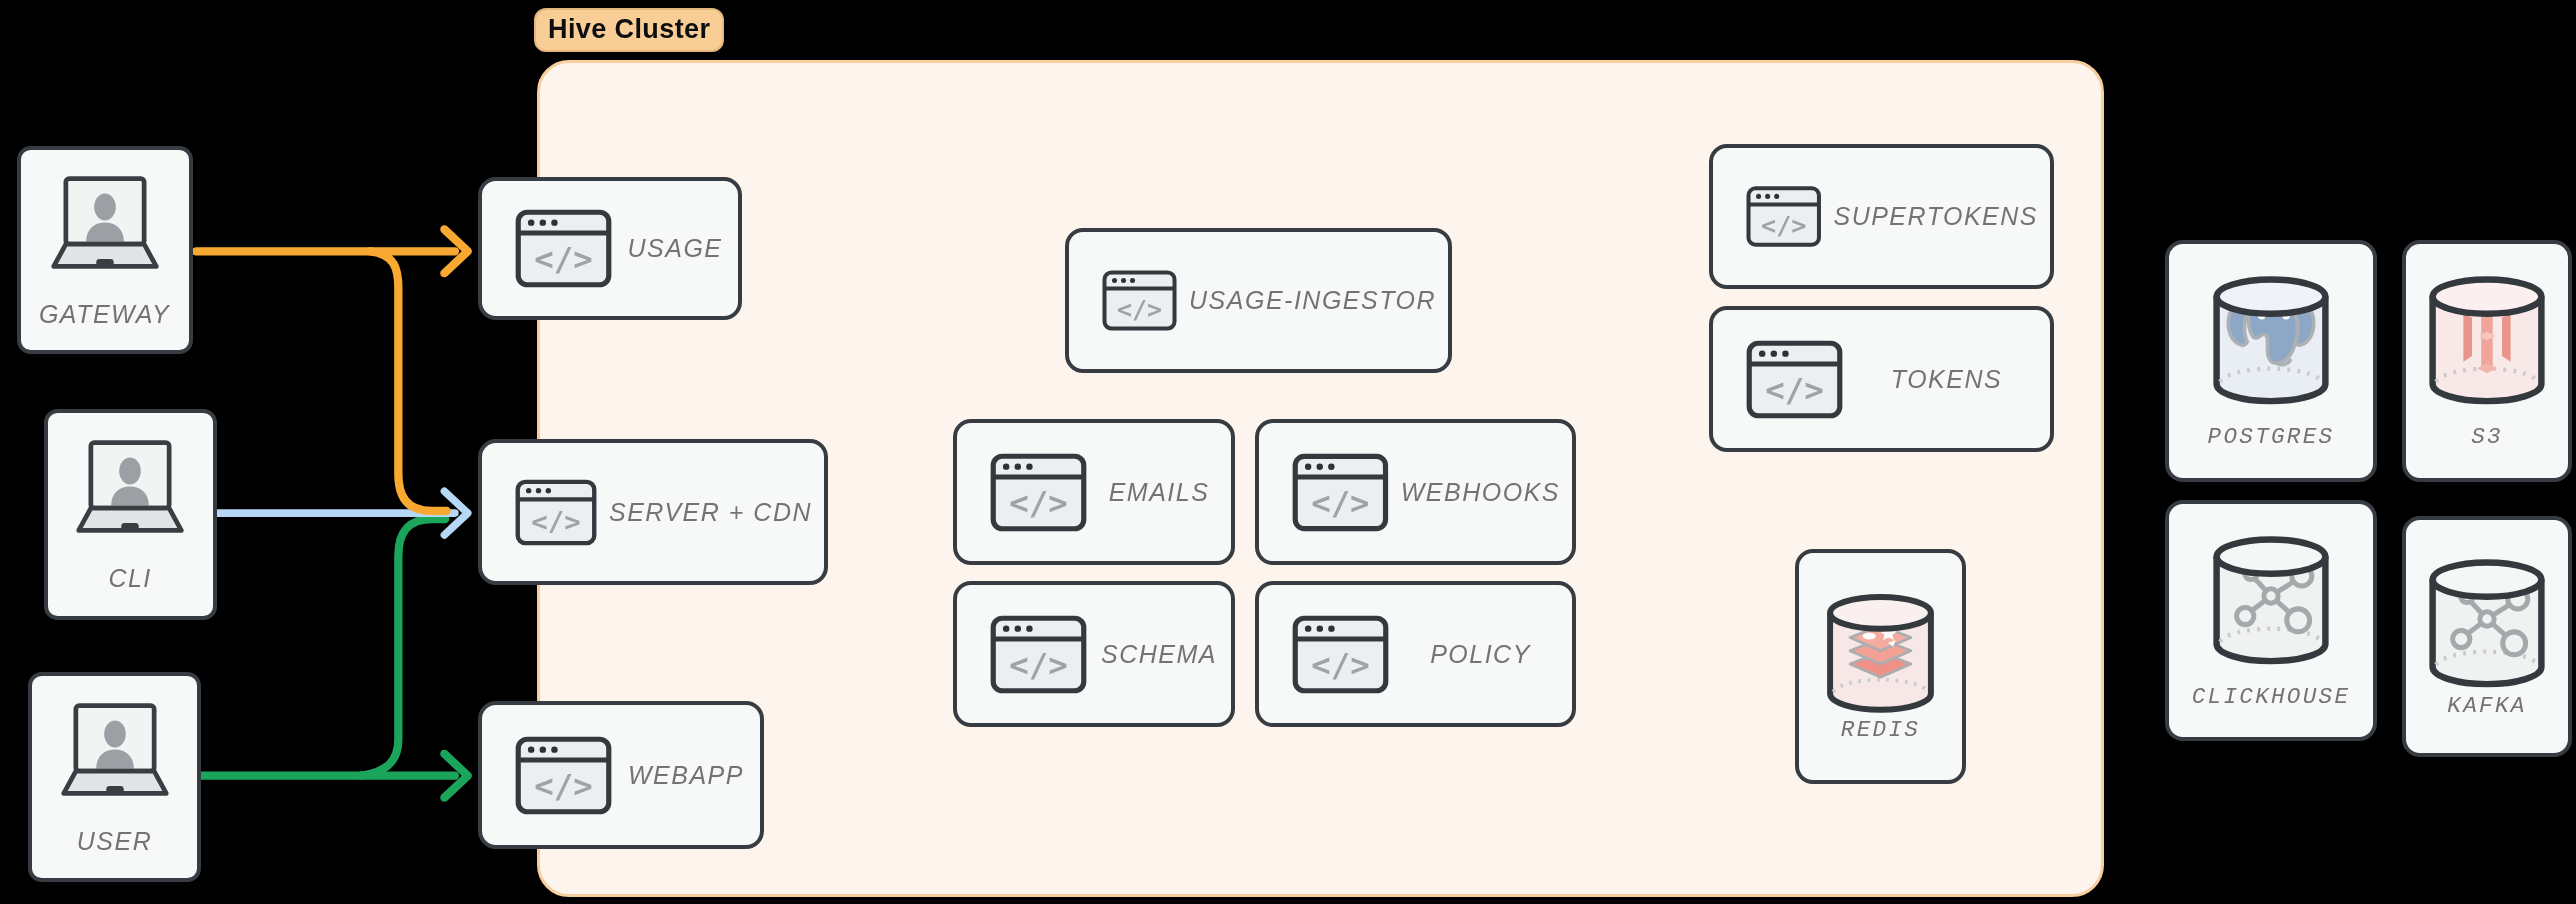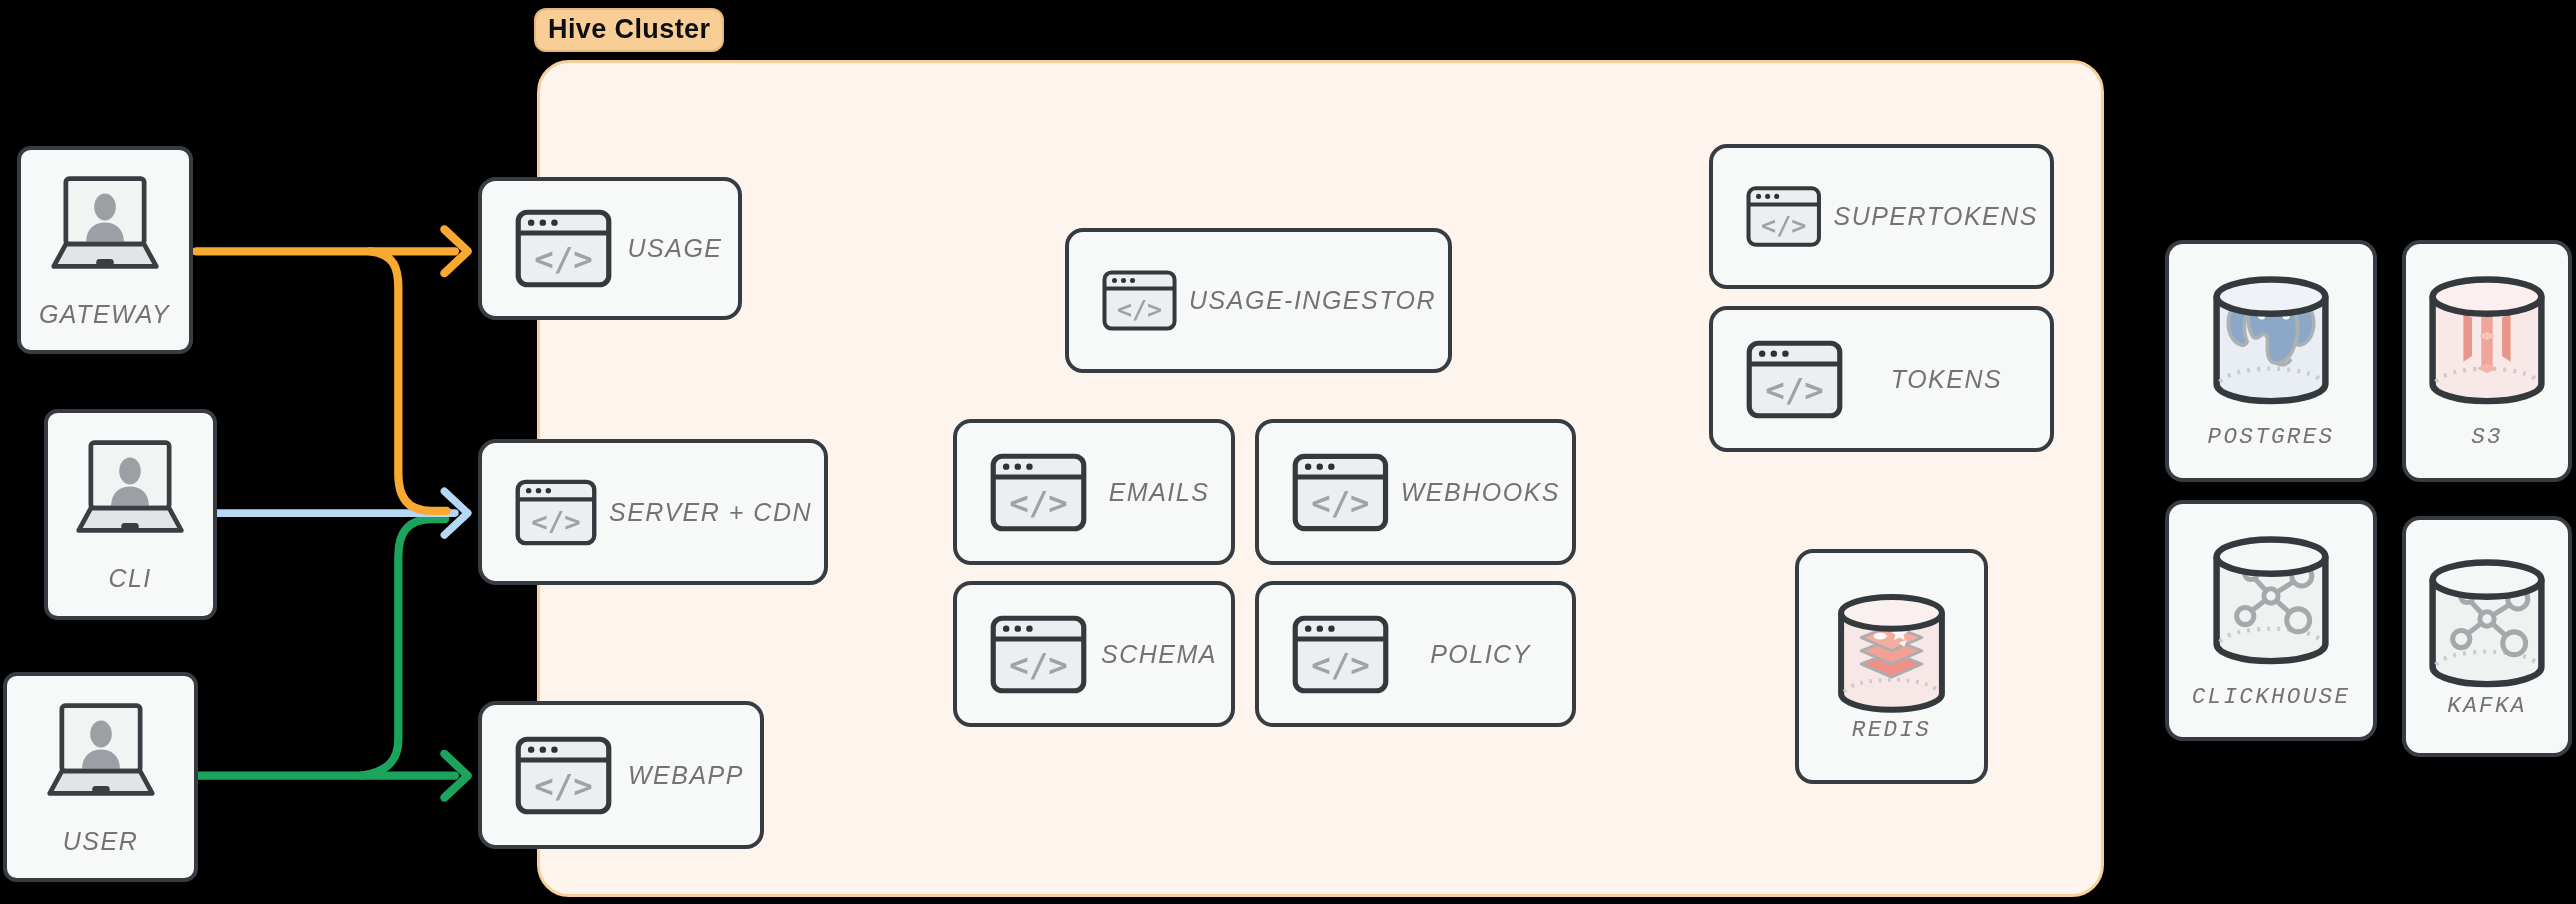--- a/index.html
+++ b/index.html
@@ -86,21 +86,21 @@
     <rect x="42" y="7" width="116" height="97" rx="5" fill="#F2F3F3" stroke="#3A3E43" stroke-width="7"></rect>
     <ellipse cx="100" cy="49" rx="16" ry="20" fill="#9CA0A4"></ellipse>
     <path d="M72,101 C72,82 84,72 100,72 C116,72 128,82 128,101 Z" fill="#9CA0A4"></path>
     <line x1="47" y1="104" x2="153" y2="104" stroke="#B9BCBE" stroke-width="4" stroke-dasharray="6 6"></line>
     <path d="M42,104 L158,104 L176,137 L24,137 Z" fill="#E3E4E5" stroke="#3A3E43" stroke-width="7" stroke-linejoin="round"></path>
     <rect x="87" y="126" width="26" height="11" rx="5" fill="#3A3E43"></rect>
   </svg>
   <span class="lbl">CLI</span>
 </div>
 
-<div class="card vcard actor" style="left:3px;top:672px;width:195px;height:210px;text-align:right;">
+<div class="card vcard actor" style="left:28px;top:672px;width:173px;height:210px;text-align:right;">
   <svg class="icon" width="136" height="110" viewBox="0 0 200 163">
     <rect x="42" y="7" width="116" height="97" rx="5" fill="#F2F3F3" stroke="#3A3E43" stroke-width="7"></rect>
     <ellipse cx="100" cy="49" rx="16" ry="20" fill="#9CA0A4"></ellipse>
     <path d="M72,101 C72,82 84,72 100,72 C116,72 128,82 128,101 Z" fill="#9CA0A4"></path>
     <line x1="47" y1="104" x2="153" y2="104" stroke="#B9BCBE" stroke-width="4" stroke-dasharray="6 6"></line>
     <path d="M42,104 L158,104 L176,137 L24,137 Z" fill="#E3E4E5" stroke="#3A3E43" stroke-width="7" stroke-linejoin="round"></path>
     <rect x="87" y="126" width="26" height="11" rx="5" fill="#3A3E43"></rect>
   </svg>
   <span class="lbl">USER</span>
 </div>
@@ -218,21 +218,21 @@
     <rect x="5" y="5" width="140" height="112" rx="14" fill="#EDEEEF" stroke="#34393E" stroke-width="8"></rect>
     <line x1="7" y1="37" x2="143" y2="37" stroke="#34393E" stroke-width="8"></line>
     <circle cx="25" cy="21" r="5" fill="#2E3236"></circle>
       <circle cx="43" cy="21" r="5" fill="#2E3236"></circle>
       <circle cx="61" cy="21" r="5" fill="#2E3236"></circle>
     <text x="75" y="95" text-anchor="middle" font-family="DejaVu Sans Mono, monospace" font-size="50" font-weight="bold" fill="#9FA2A6">&lt;/&gt;</text>
   </svg>
   <span class="lbl">TOKENS</span>
 </div>
 
-<div class="card vcard redis" style="left:1795px;top:549px;width:193px;height:235px;gap:2px;">
+<div class="card vcard redis" style="left:1795px;top:549px;width:171px;height:235px;gap:2px;">
   <svg class="icon" width="113" height="126" viewBox="0 0 170 190">
     <path d="M9,33 L9,155 A76,24 0 0 0 161,155 L161,33" fill="#F7E7E6" stroke="#34393E" stroke-width="9"></path>
     <path d="M14,152 A72,22 0 0 1 156,152" fill="none" stroke="#C9CBCD" stroke-width="6" stroke-dasharray="4 10"></path>
     <g stroke="#ABAEB1" stroke-width="4" stroke-linejoin="round">
       <polygon points="85,92 131,110 85,130 39,110" fill="#EF9186"></polygon>
       <polygon points="85,72 131,90 85,110 39,90" fill="#F3A095"></polygon>
       <polygon points="85,52 131,70 85,90 39,70" fill="#F4ABA0"></polygon>
     </g>
     <ellipse cx="68" cy="68" rx="10" ry="5" fill="#FFFFFF" opacity="0.95"></ellipse>
     <polygon points="97,52 101,60 110,61 103,66 105,74 97,70 89,74 91,66 84,61 93,60" fill="#FFFFFF" opacity="0.95"></polygon>

